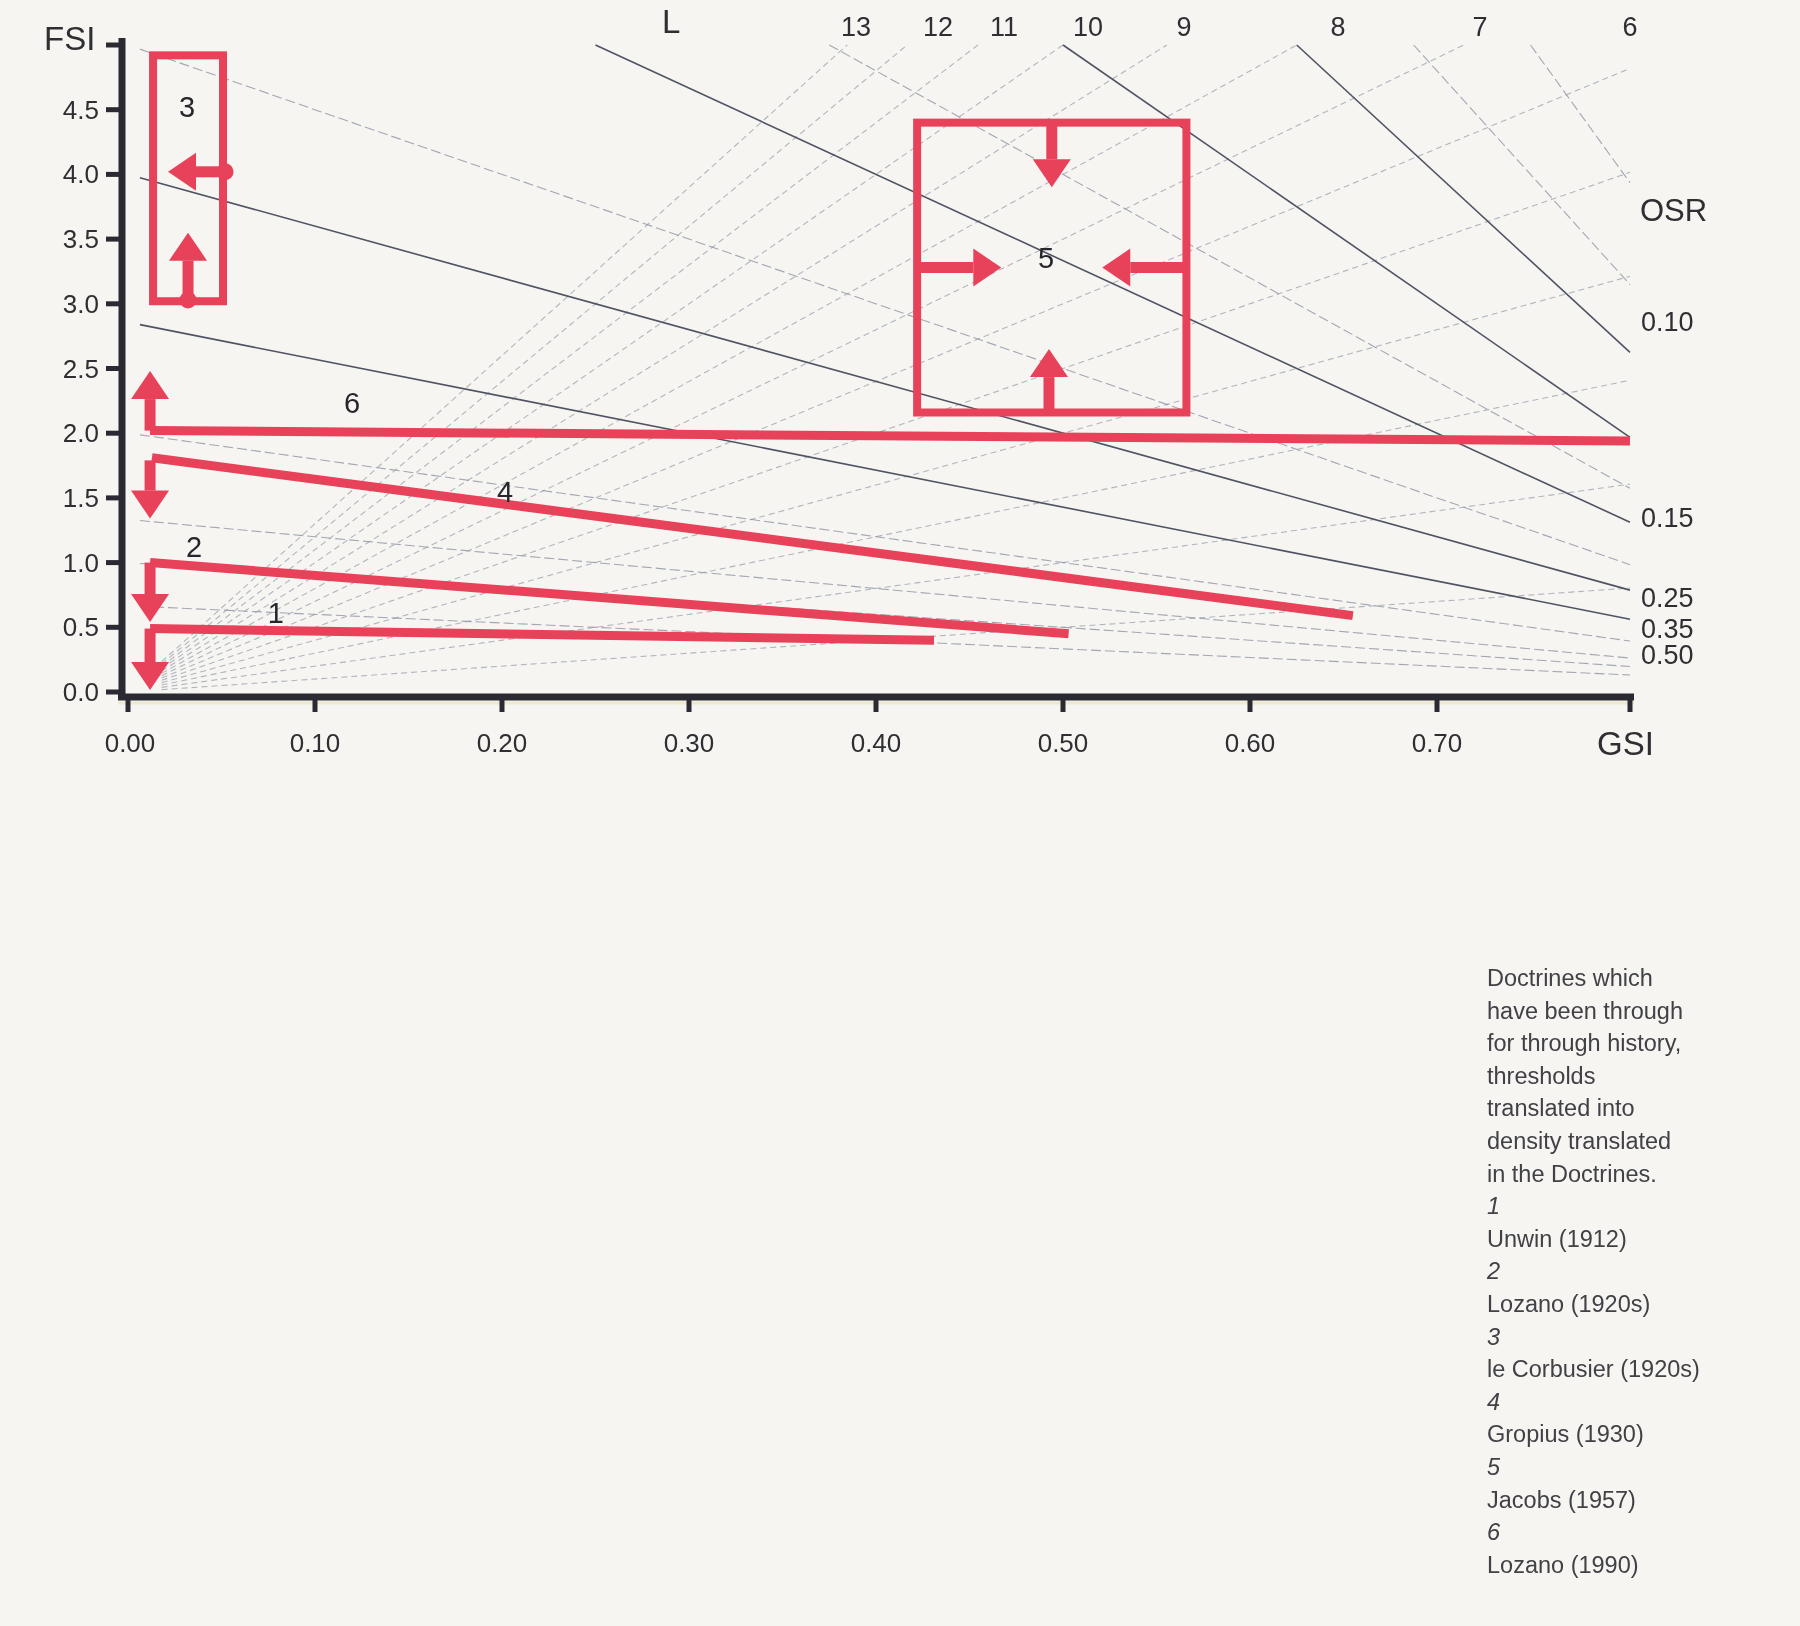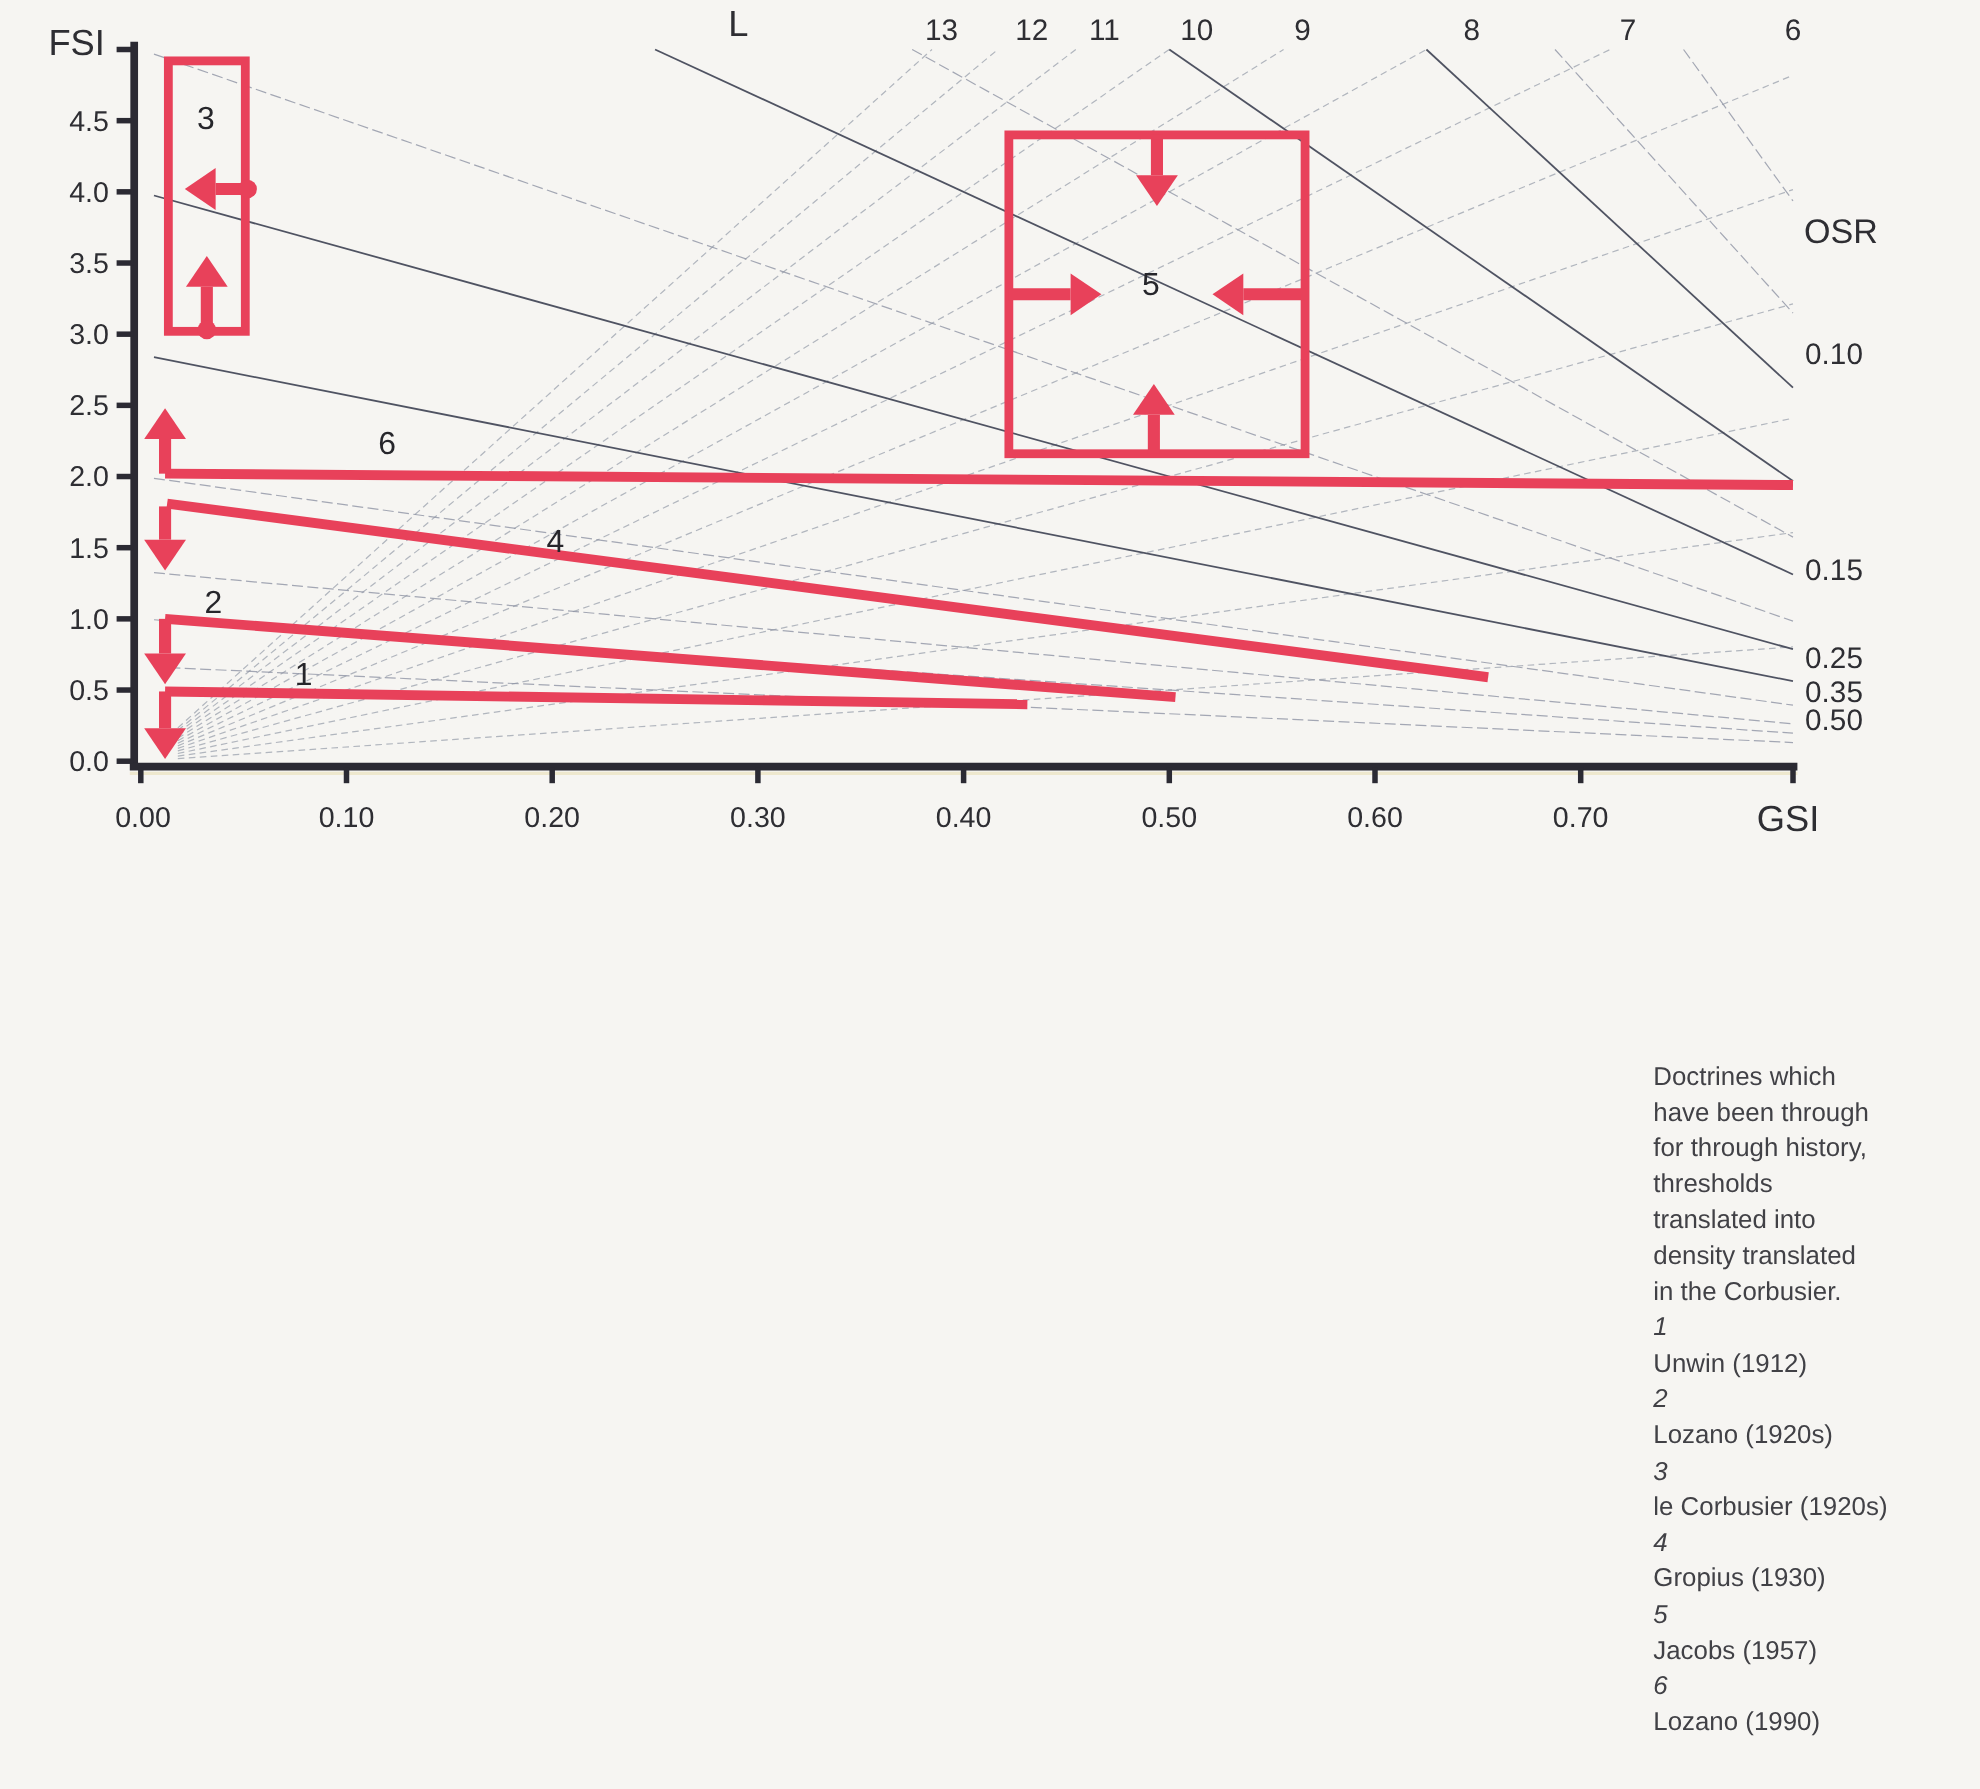--- a/index.html
+++ b/index.html
@@ -24,21 +24,21 @@
   .osr-line.dark{stroke:#464a5a;stroke-width:1.6;stroke-dasharray:none;opacity:.95;}
   .axis{stroke:#2b2a33;}
   .axis-shadow{stroke:#ece3bf;stroke-width:3;opacity:.7;}
   .doc{stroke:#e8415a;fill:none;stroke-width:9;}
   .doc-rect{stroke-width:8;}
   .arrow-shaft{stroke:#e8415a;stroke-width:11;fill:none;}
   .arrow-head{fill:#e8415a;stroke:none;}
   .arrow-dot{fill:#e8415a;}
   .caption{
     position:absolute;left:1487px;top:962px;width:290px;
-    font-size:23.5px;line-height:32.6px;color:#414146;margin-left:16px;
+    font-size:23.5px;line-height:32.6px;color:#414146;
   }
   .caption .italic{font-style:italic;}
 </style>
 </head>
 <body>
 
 <div class="page">
   <svg width="1800" height="1626" viewBox="0 0 1800 1626">
     <defs>
       <clipPath id="plotclip">
@@ -184,21 +184,21 @@
         <text x="1641" y="664" class="osr-val" text-anchor="start">0.50</text>
       </g>
   </svg>
   <div class="caption">
       <div class="cap-line">Doctrines which</div>
       <div class="cap-line">have been through</div>
       <div class="cap-line">for through history,</div>
       <div class="cap-line">thresholds</div>
       <div class="cap-line">translated into</div>
       <div class="cap-line">density translated</div>
-      <div class="cap-line">in the Corbusier.</div>
+      <div class="cap-line">in the Doctrines.</div>
       <div class="cap-line italic">1</div>
       <div class="cap-line">Unwin (1912)</div>
       <div class="cap-line italic">2</div>
       <div class="cap-line">Lozano (1920s)</div>
       <div class="cap-line italic">3</div>
       <div class="cap-line">le Corbusier (1920s)</div>
       <div class="cap-line italic">4</div>
       <div class="cap-line">Gropius (1930)</div>
       <div class="cap-line italic">5</div>
       <div class="cap-line">Jacobs (1957)</div>

